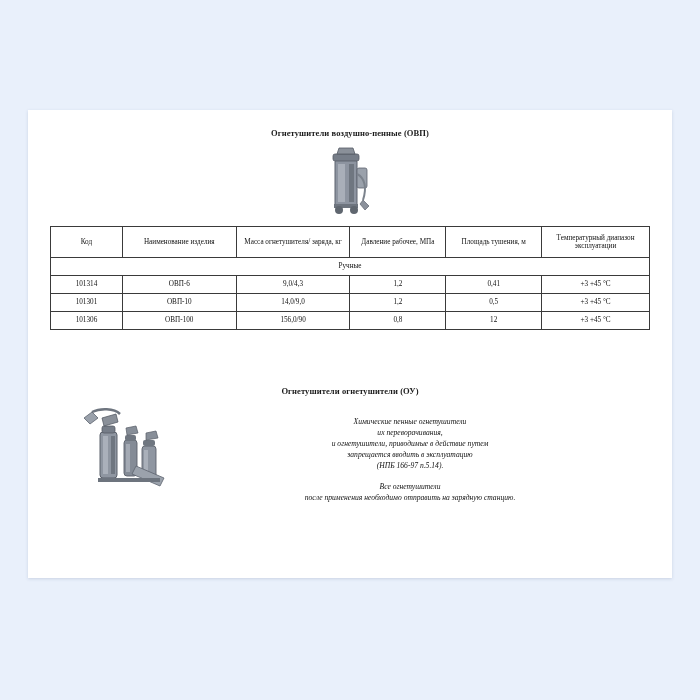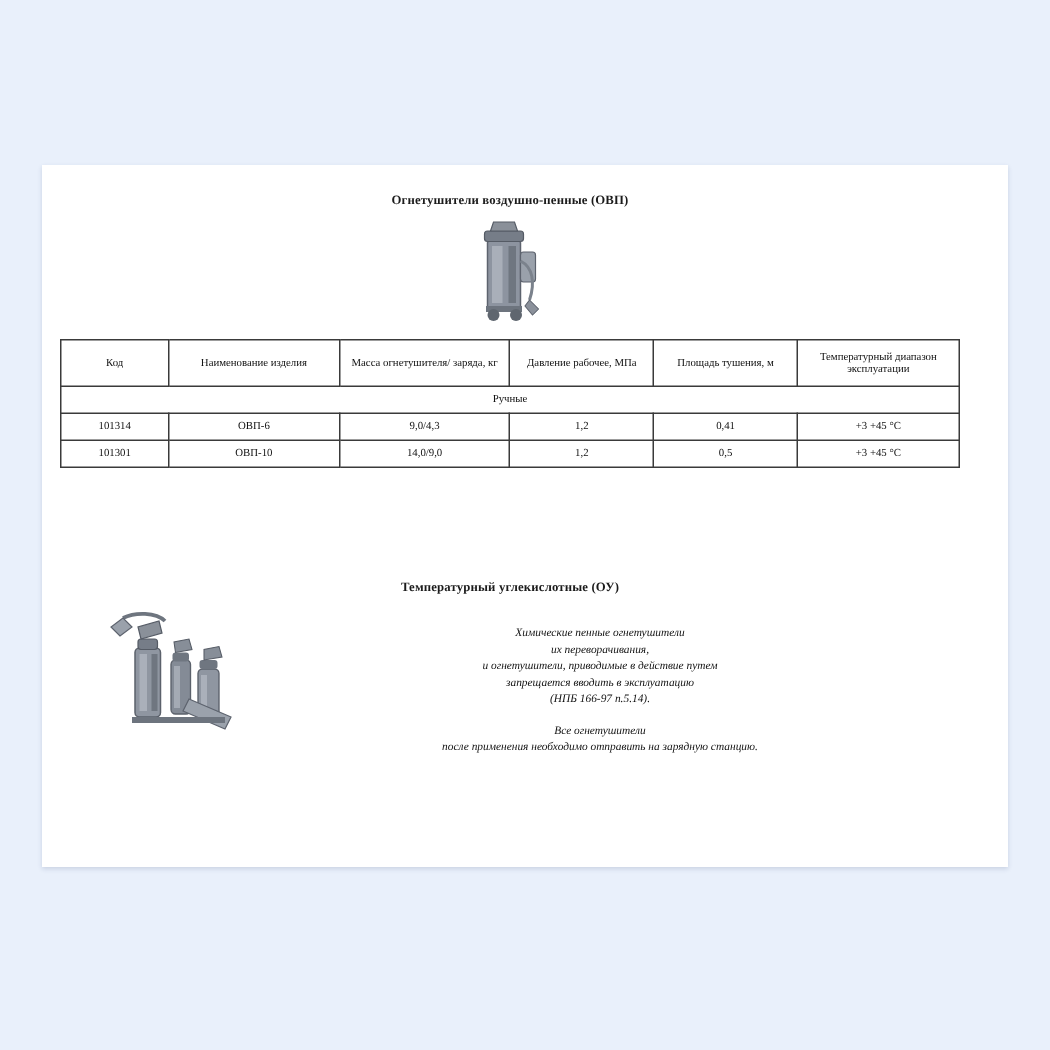--- a/index.html
+++ b/index.html
@@ -22,21 +22,21 @@
     position: absolute;
     left: 28px;
     top: 110px;
     width: 644px;
     height: 468px;
     background: #ffffff;
     box-shadow: 0 1px 3px rgba(60,80,120,0.18);
   }
   .doc {
     position: absolute;
-    left: 12px;
+    left: 22px;
     top: 18px;
     width: 600px;
     height: 432px;
   }
   .section-title {
     text-align: center;
     font-size: 8.5px;
     font-weight: bold;
     color: #1b1b1b;
     letter-spacing: 0.1px;
@@ -161,24 +161,32 @@
             <td class="datacell">+3  +45 °С</td>
           </tr>
           <tr>
             <td class="datacell">101301</td>
             <td class="datacell">ОВП-10</td>
             <td class="datacell">14,0/9,0</td>
             <td class="datacell">1,2</td>
             <td class="datacell">0,5</td>
             <td class="datacell">+3  +45 °С</td>
           </tr>
+          <tr>
+            <td class="datacell">101306</td>
+            <td class="datacell">ОВП-100</td>
+            <td class="datacell">156,0/90</td>
+            <td class="datacell">0,8</td>
+            <td class="datacell">12</td>
+            <td class="datacell">+3  +45 °С</td>
+          </tr>
         </tbody>
       </table>
 
-      <div class="section-title title-ou">Температурный углекислотные (ОУ)</div>
+      <div class="section-title title-ou">Огнетушители огнетушители (ОУ)</div>
 
       <div class="fig-ou">
         <svg width="120" height="96" viewBox="0 0 120 96" xmlns="http://www.w3.org/2000/svg">
 
           <rect x="20" y="26" width="17" height="46" rx="3" fill="#8f96a1" stroke="#5b616b" stroke-width="1"></rect>
           <rect x="23" y="30" width="5" height="38" fill="#aab0ba"></rect>
           <rect x="31" y="30" width="4" height="38" fill="#6f7680"></rect>
           <rect x="22" y="20" width="13" height="7" rx="2" fill="#767d88" stroke="#555b65" stroke-width="0.8"></rect>
           <path d="M24 20 L22 12 L36 8 L38 16 Z" fill="#8a9099" stroke="#565c66" stroke-width="0.8"></path>
           <path d="M12 6 C20 2, 34 2, 40 8" stroke="#6e757f" stroke-width="2.5" fill="none"></path>

